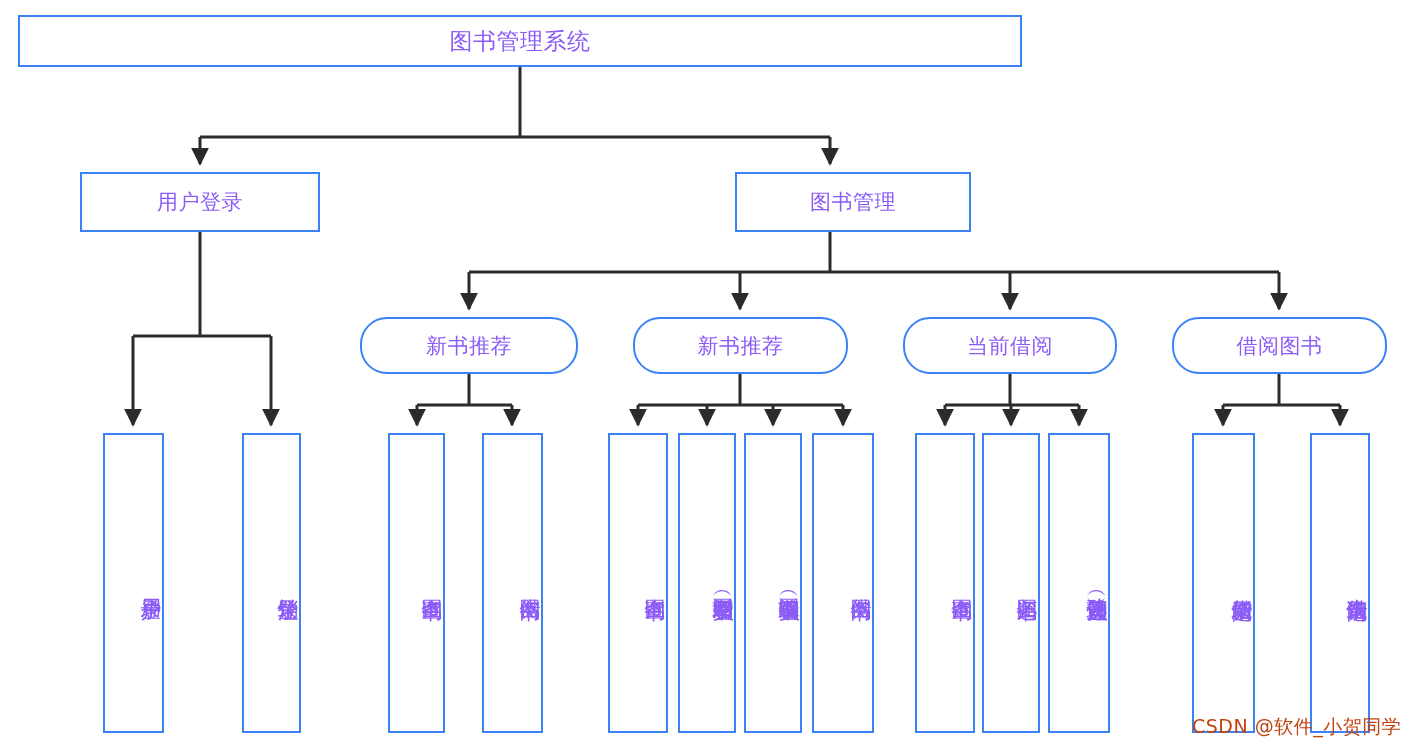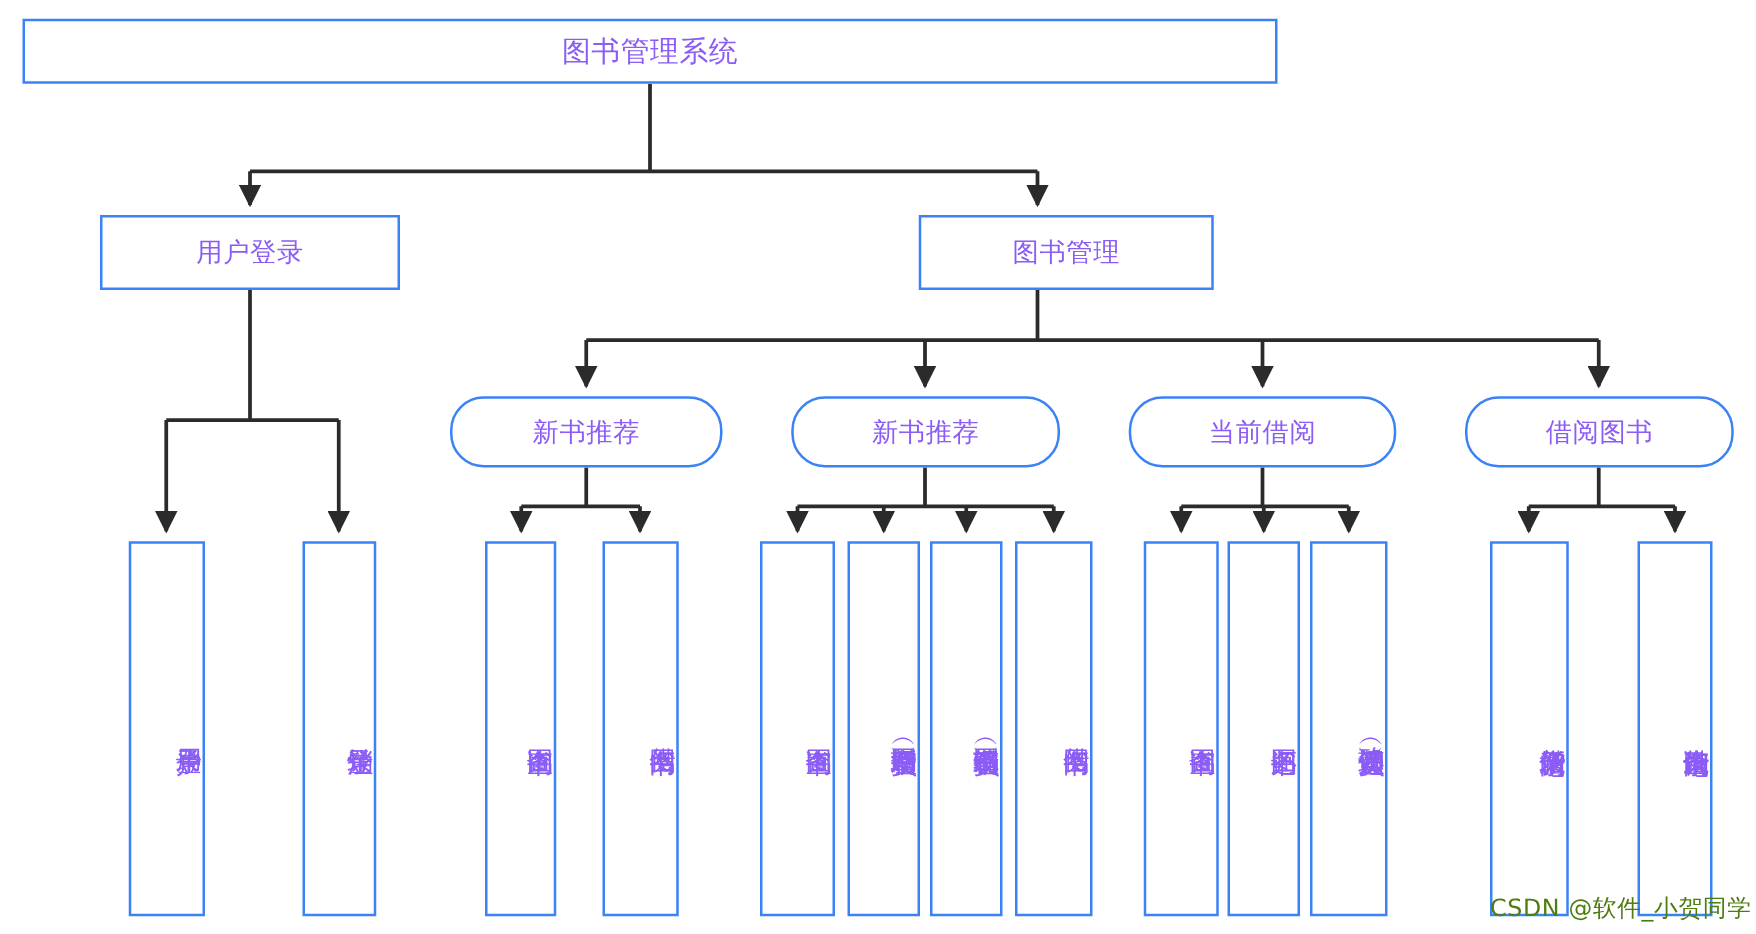--- a/index.html
+++ b/index.html
@@ -55,21 +55,21 @@
   #edges {
     position: absolute;
     left: 0;
     top: 0;
     width: 1405px;
     height: 747px;
     pointer-events: none;
   }
   .watermark {
     position: absolute;
-    color: #4d7c0f;
+    color: #c2410c;
     font-size: 19px;
     white-space: nowrap;
     letter-spacing: 0.5px;
   }
 </style>
 </head>
 <body>
 
 <div id="canvas">
 

